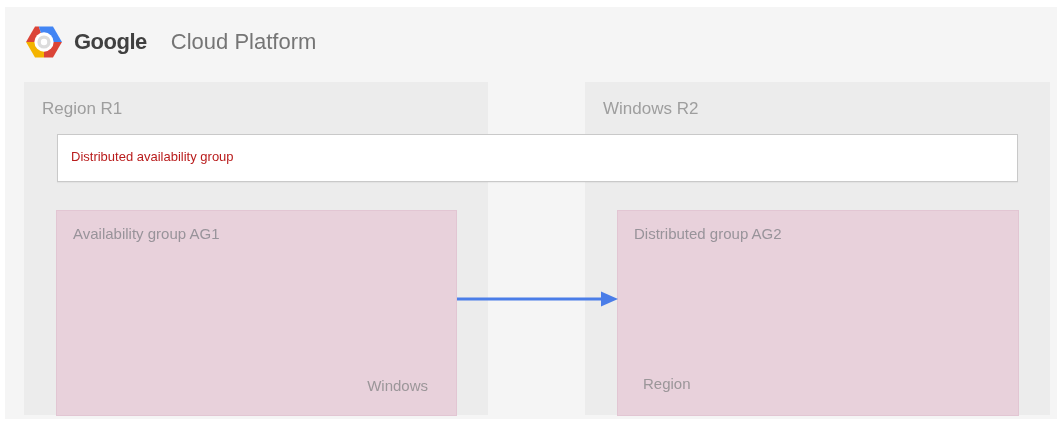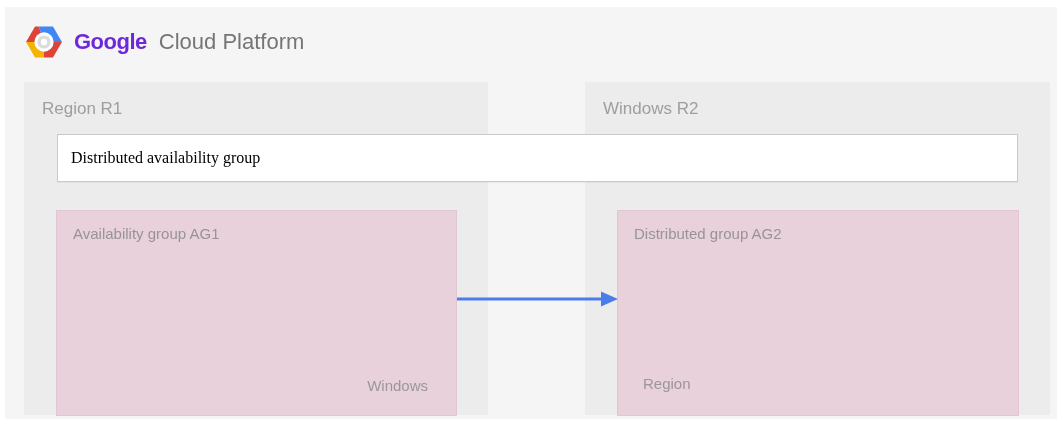--- a/index.html
+++ b/index.html
@@ -40,25 +40,25 @@
   .logo-text {
     margin-left: 11px;
     font-size: 22px;
     color: #727272;
     letter-spacing: 0px;
     white-space: nowrap;
   }
   .logo-text .brand {
     font-weight: 700;
     letter-spacing: -0.5px;
-    color: #6d28d9;
+    color: #404040;
   }
   .logo-text .product {
     font-weight: 400;
-    margin-left: 12px;
+    margin-left: 24px;
     color: #757575;
   }
   
   .region {
     position: absolute;
     top: 75px;
     height: 333px;
     background: #ececec;
   }
   #region-r1 { left: 19px;  width: 464px; }
@@ -78,23 +78,22 @@
     width: 959px;
     height: 46px;
     background: #ffffff;
     border: 1px solid #c9c9c9;
     box-shadow: 0 1px 1px rgba(0,0,0,0.04);
   }
   #dag-box .dag-label {
     position: absolute;
     left: 13px;
     top: 14px;
-    font-size: 16px;
-    color: #000000;
-    font-family: Liberation Serif, serif;
+    font-size: 13px;
+    color: #b91c1c;
   }
   
   .ag-box {
     position: absolute;
     top: 203px;
     height: 206px;
     background: #e8d1db;
     border: 1px solid #e2c6d3;
     box-sizing: border-box;
   }

